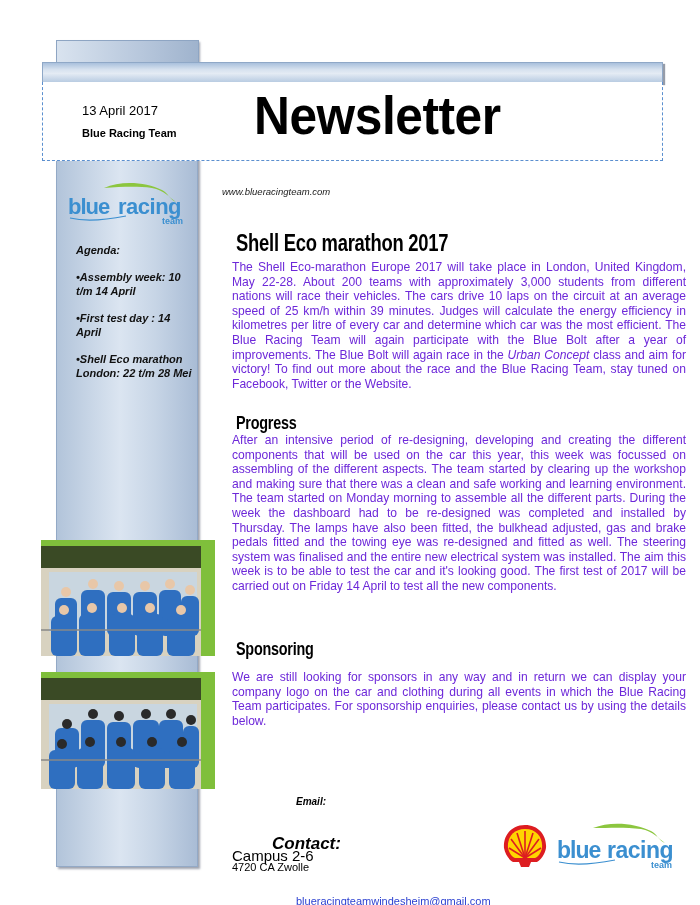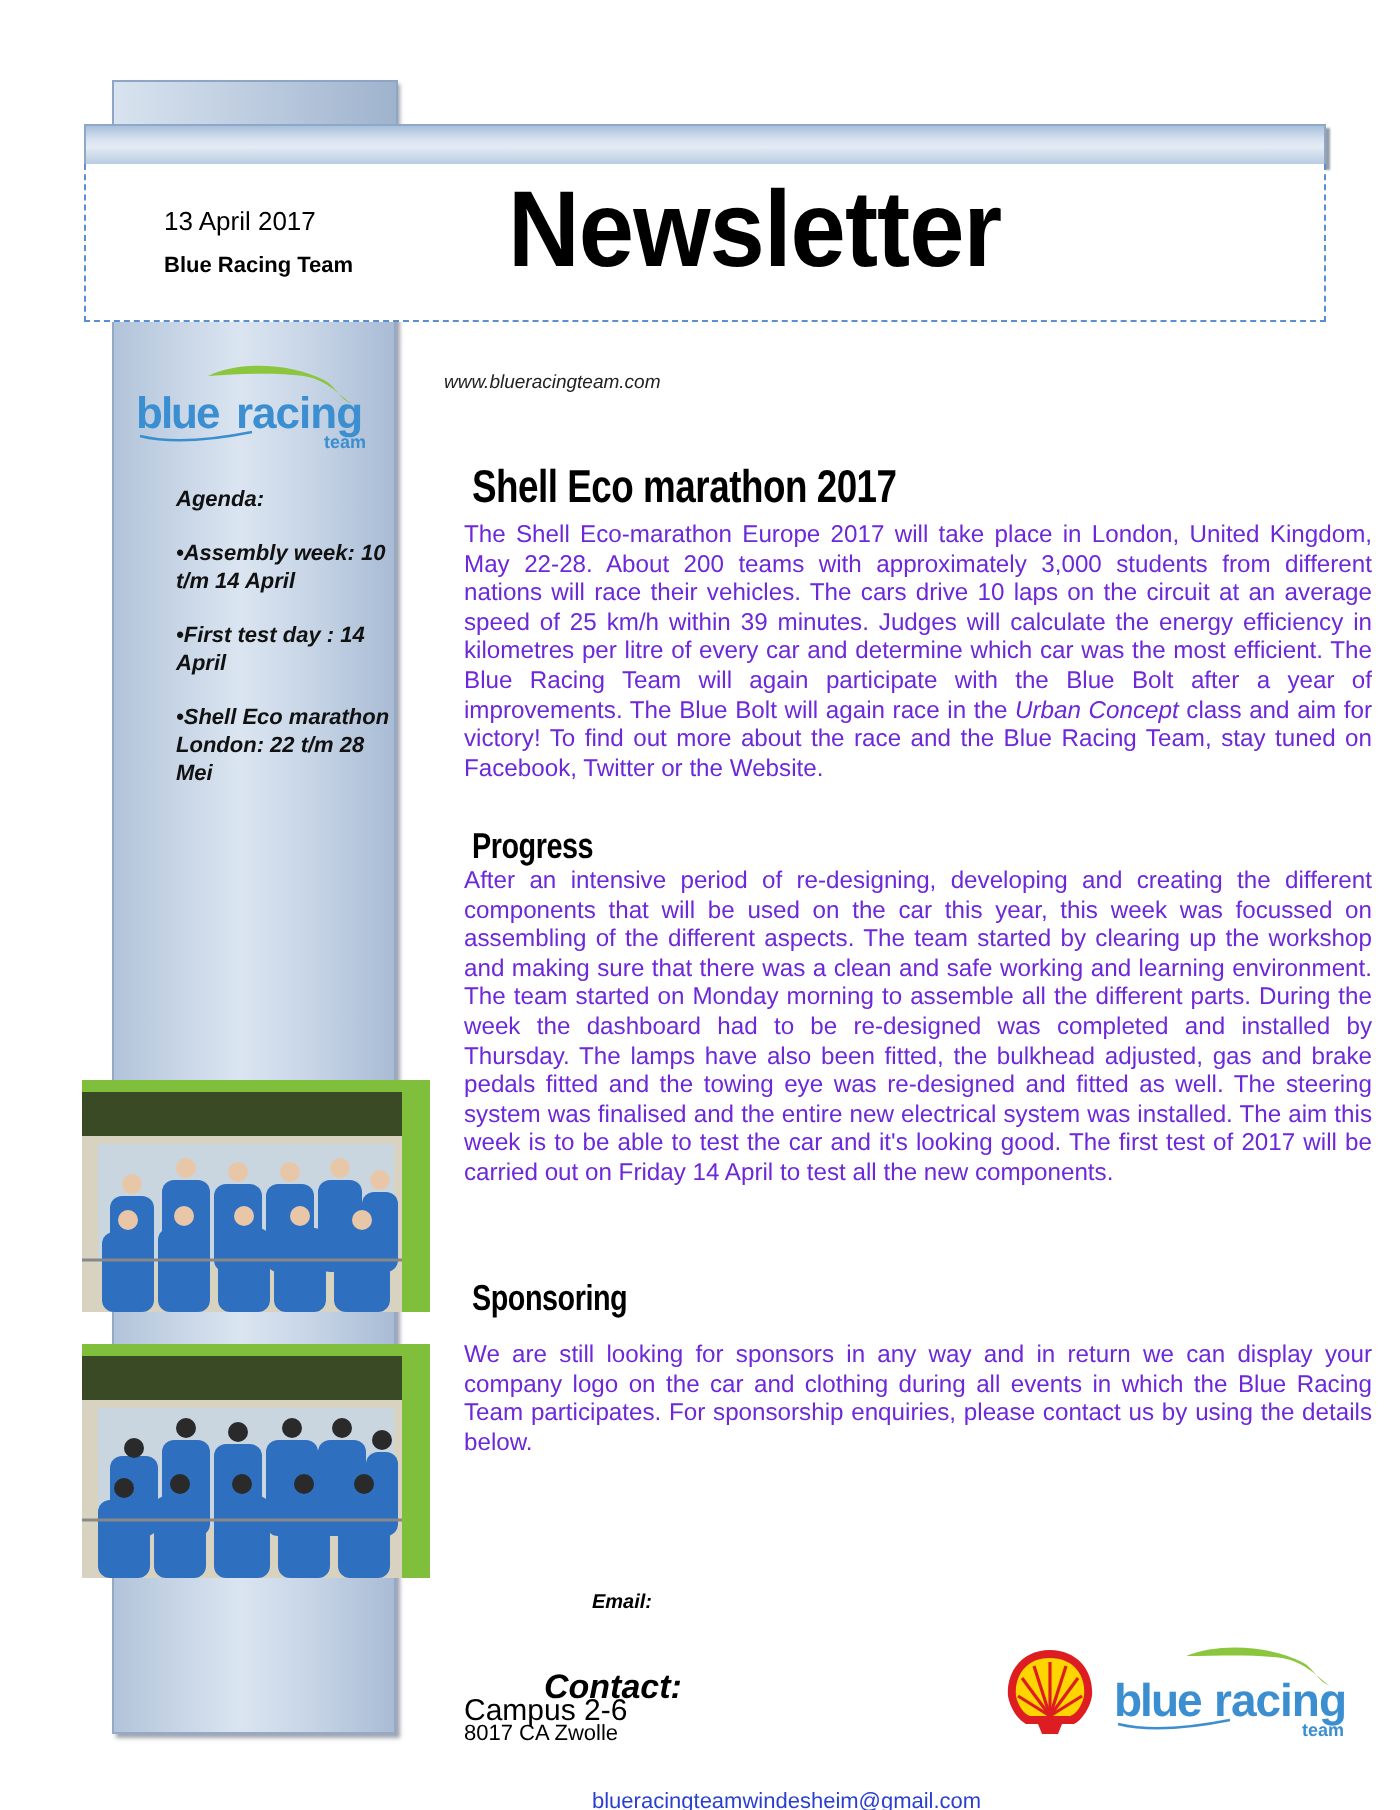--- a/index.html
+++ b/index.html
@@ -24,21 +24,21 @@
     border-left:1px dashed #5b8fcf; border-right:1px dashed #5b8fcf; border-bottom:1px dashed #5b8fcf; }
   .date { left:82px; top:103px; font-size:13px; font-weight:normal; }
   .team { left:82px; top:127px; font-size:11px; font-weight:bold;text-align:center; }
   .title { left:254px; top:84px; font-size:54px; font-weight:bold; letter-spacing:-0.5px; transform:scaleX(0.92); transform-origin:left top; }
 
   .website { left:222px; top:186px; font-size:9.5px; font-style:italic; color:#222; }
 
   
   .logo-side { left:66px; top:178px; width:126px; height:48px; }
   .agenda { left:76px; top:243px; width:120px; font-size:11px; font-weight:bold; font-style:italic; line-height:14px; color:#111; }
-  .agenda p { margin:0 0 13px 12px; }
+  .agenda p { margin:0 0 13px 0; }
 
   
   .h2 { font-family:"Liberation Sans", sans-serif; font-weight:bold; color:#000;
         transform:scaleX(0.8); transform-origin:left top; letter-spacing:-0.3px; }
   .h-shell { left:236px; top:230px; font-size:23px; }
   .h-progress { left:236px; top:413px; font-size:18px; }
   .h-spons { left:236px; top:639px; font-size:18px; }
   .para { left:232px; width:454px; font-size:12.1px; line-height:14.6px; text-align:justify; color:#6d28d9; }
   .p-shell { top:260px; }
   .p-progress { top:433px; }
@@ -164,21 +164,21 @@
 <div class="abs para p-shell"><span>The Shell Eco-marathon Europe 2017 will take place in London, United Kingdom, May 22-28. About 200 teams with approximately 3,000 students from different nations will race their vehicles. The cars drive 10 laps on the circuit at an average speed of 25 km/h within 39 minutes. Judges will calculate the energy efficiency in kilometres per litre of every car and determine which car was the most efficient. The Blue Racing Team will again participate with the Blue Bolt after a year of improvements. The Blue Bolt will again race in the </span><i>Urban Concept</i><span> class and aim for victory! To find out more about the race and the Blue Racing Team, stay tuned on Facebook, Twitter or the Website.</span></div>
 
 <div class="abs h2 h-progress">Progress</div>
 <div class="abs para p-progress">After an intensive period of re-designing, developing and creating the different components that will be used on the car this year, this week was focussed on assembling of the different aspects. The team started by clearing up the workshop and making sure that there was a clean and safe working and learning environment. The team started on Monday morning to assemble all the different parts. During the week the dashboard had to be re-designed was completed and installed by Thursday. The lamps have also been fitted, the bulkhead adjusted, gas and brake pedals fitted and the towing eye was re-designed and fitted as well. The steering system was finalised and the entire new electrical system was installed. The aim this week is to be able to test the car and it's looking good. The first test of 2017 will be carried out on Friday 14 April to test all the new components.</div>
 
 <div class="abs h2 h-spons">Sponsoring</div>
 <div class="abs para p-spons">We are still looking for sponsors in any way and in return we can display your company logo on the car and clothing during all events in which the Blue Racing Team participates. For sponsorship enquiries, please contact us by using the details below.</div>
 
 <div class="abs contact-label">Contact:</div>
 <div class="abs contact-l1">Campus 2-6</div>
-<div class="abs contact-l2">8017 CA Zwolle</div>
+<div class="abs contact-l2">4720 CA Zwolle</div>
 <div class="abs email-label">Email:</div>
 <a class="abs email-link">blueracingteamwindesheim@gmail.com</a>
 
 <div class="abs shell-logo">
   <svg width="48" height="48" viewBox="0 0 48 48">
     <path d="M24 3 C10 3, 2 14, 3 26 C4 32, 8 38, 12 40 L18 40 L20 45 L28 45 L30 40 L36 40 C40 38, 44 32, 45 26 C46 14, 38 3, 24 3 Z" fill="#dd1d21"></path>
     <path d="M24 7 C12 7, 6 16, 7 26 C8 31, 11 35, 14 36 L34 36 C37 35, 40 31, 41 26 C42 16, 36 7, 24 7 Z" fill="#ffd500"></path>
     <g stroke="#dd1d21" stroke-width="1.6" fill="none">
       <path d="M24 36 L24 9"></path>
         <path d="M24 36 L16 11"></path>

